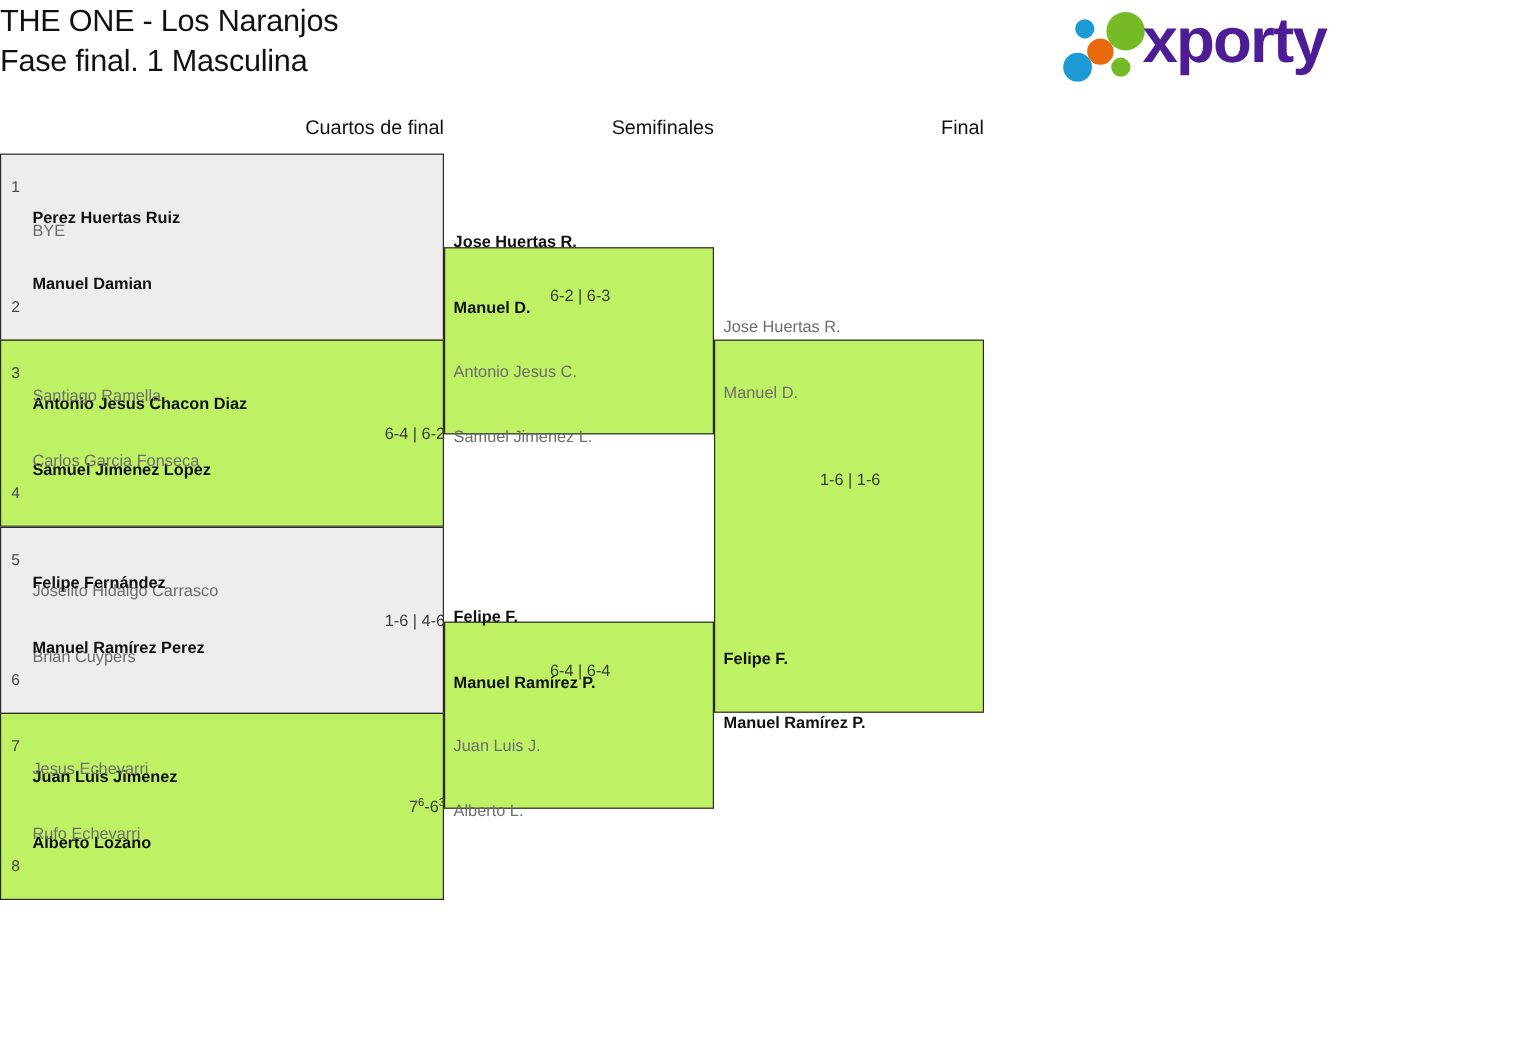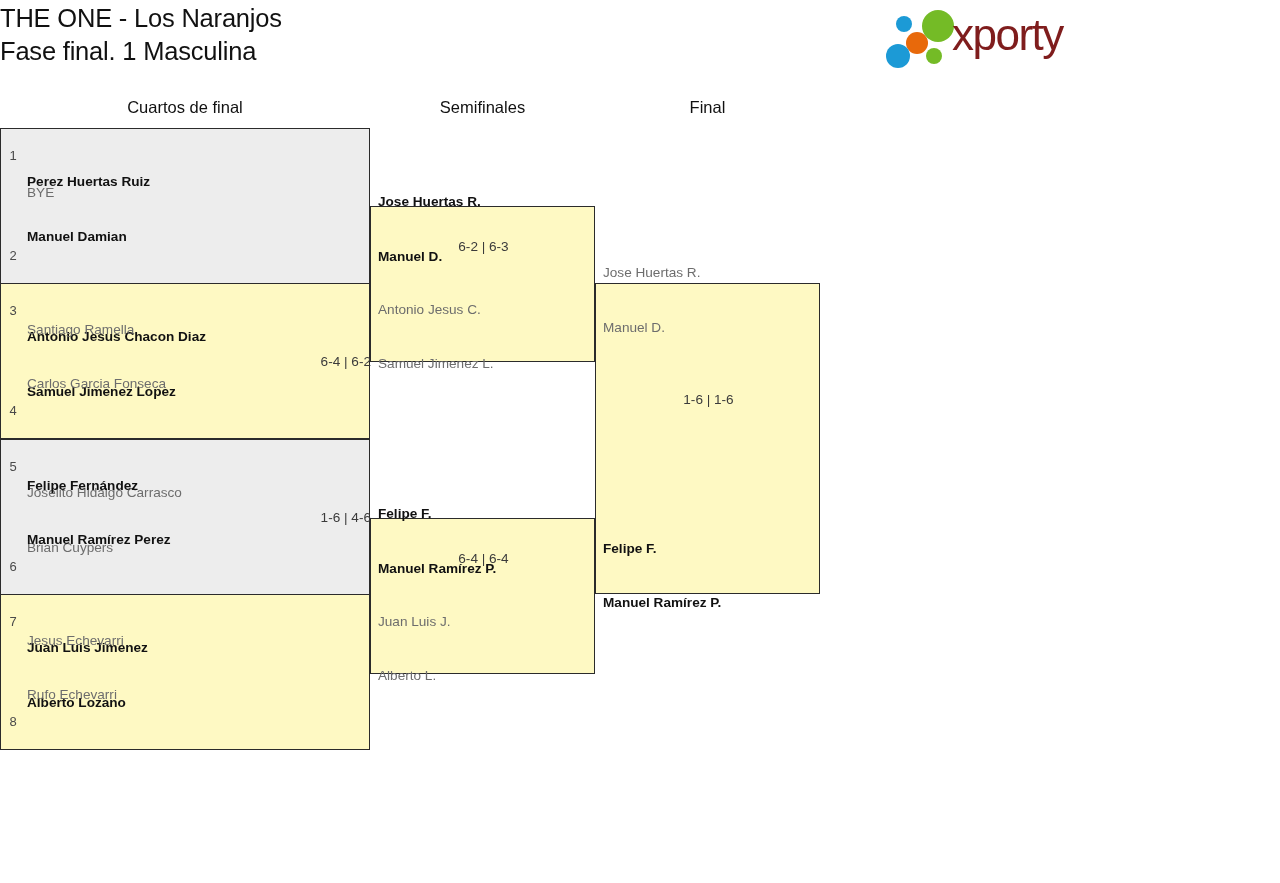--- a/index.html
+++ b/index.html
@@ -53,55 +53,55 @@
   .logo-dot { position: absolute; border-radius: 50%; }
   #logo-dot-blue-sm  { left: 10px; top: 6px;  width: 16px; height: 16px; background: #1c9ad6; }
   #logo-dot-orange   { left: 20px; top: 22px; width: 22px; height: 22px; background: #e8690b; }
   #logo-dot-green-lg { left: 36px; top: 0px;  width: 32px; height: 32px; background: #74bb26; }
   #logo-dot-blue-lg  { left: 0px;  top: 34px; width: 24px; height: 24px; background: #1c9ad6; }
   #logo-dot-green-sm { left: 40px; top: 38px; width: 16px; height: 16px; background: #74bb26; }
   #logo-wordmark {
     position: absolute;
     left: 72px;
     top: -2px;
-    font-size: 44px;
+    font-size: 53px;
     line-height: 62px;
-    font-weight: 400;
-    color: #7f1d1d;
+    font-weight: 700;
+    color: #4c1d95;
     letter-spacing: -1.5px;
     font-family: "Liberation Sans", sans-serif;
   }
 
   
   .round-header {
     position: absolute;
     font-size: 16.5px;
     font-weight: 400;
     color: #111111;
-    text-align: center;
+    text-align: right;
     top: 96px;
     line-height: 22px;
   }
   #round-header-0 { left: 0px;   width: 370px; }
   #round-header-1 { left: 370px; width: 225px; }
   #round-header-2 { left: 595px; width: 225px; }
 
   
   #bracket {
     position: absolute;
     left: 0;
     top: 0;
     width: 1280px;
     height: 883px;
   }
 
   .match {
     position: absolute;
     border: 1px solid #2b2b2b;
-    background: #fef9c3;
+    background: #bef264;
   }
   .match.shaded { background: #ededed; }
 
   .seed {
     position: absolute;
     left: 4px;
     width: 16px;
     text-align: center;
     font-size: 13px;
     color: #4a4a4a;
@@ -222,20 +222,21 @@
     <span class="seed seed-top">7</span>
     <span class="seed seed-bottom">8</span>
     <div class="team team-top winner">
       <span class="team-line">Juan Luis Jimenez</span>
       <span class="team-line">Alberto Lozano</span>
     </div>
     <div class="team team-bottom">
       <span class="team-line">Jesus Echevarri</span>
       <span class="team-line">Rufo Echevarri</span>
     </div>
+    <div class="score">7<sup>6</sup>-6<sup>3</sup></div>
   </div>
 
   <div class="match sf" style="top:206px;">
     <div class="team team-top winner">
       <span class="team-line">Jose Huertas R.</span>
       <span class="team-line">Manuel D.</span>
     </div>
     <div class="team team-bottom">
       <span class="team-line">Antonio Jesus C.</span>
       <span class="team-line">Samuel Jimenez L.</span>

